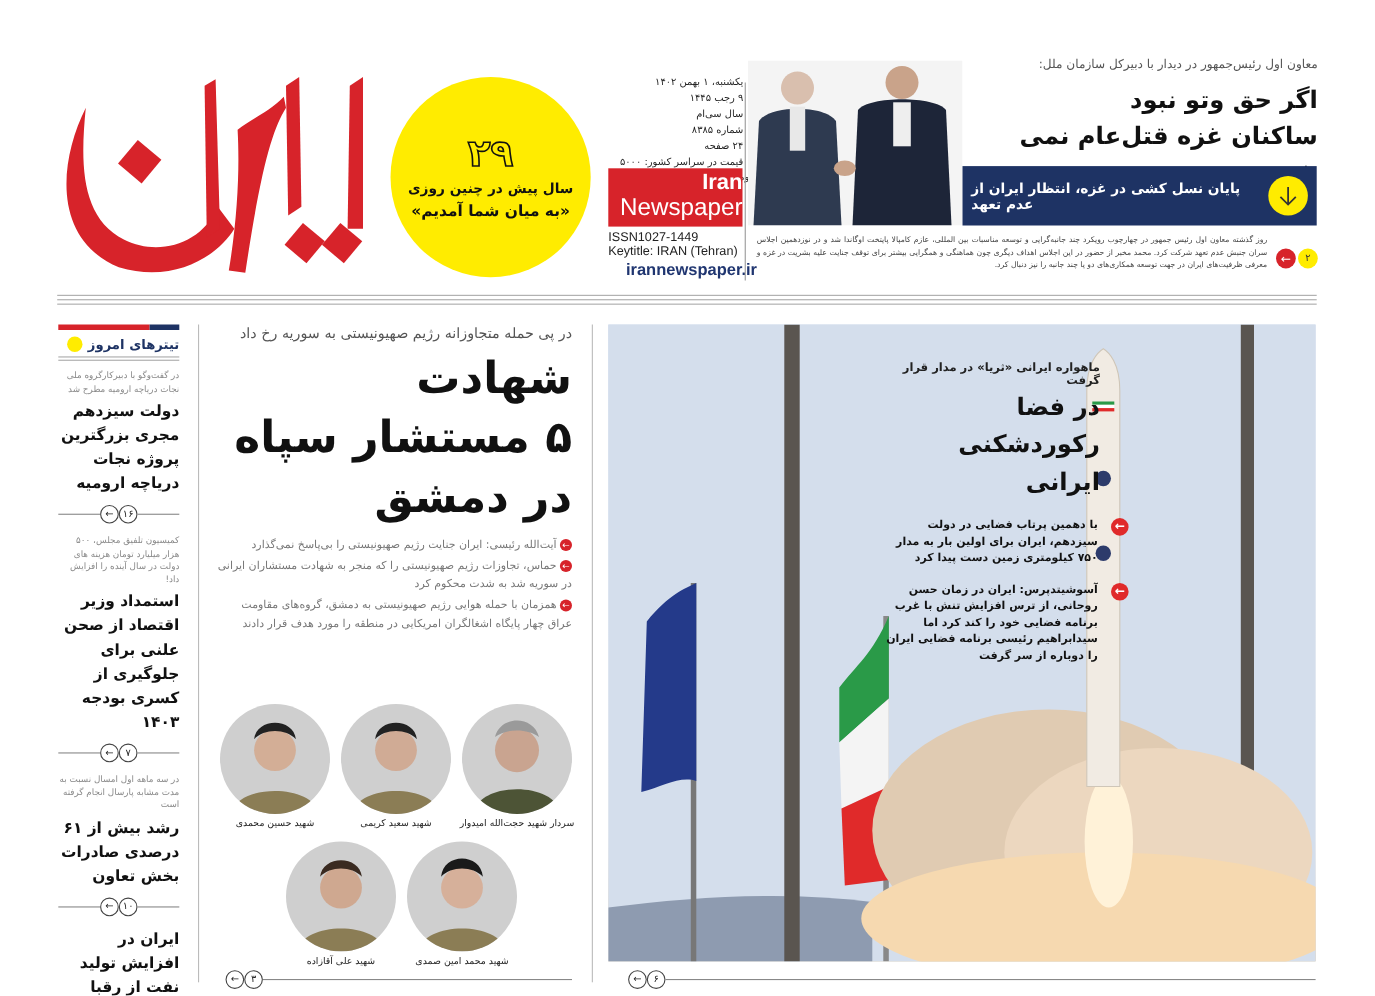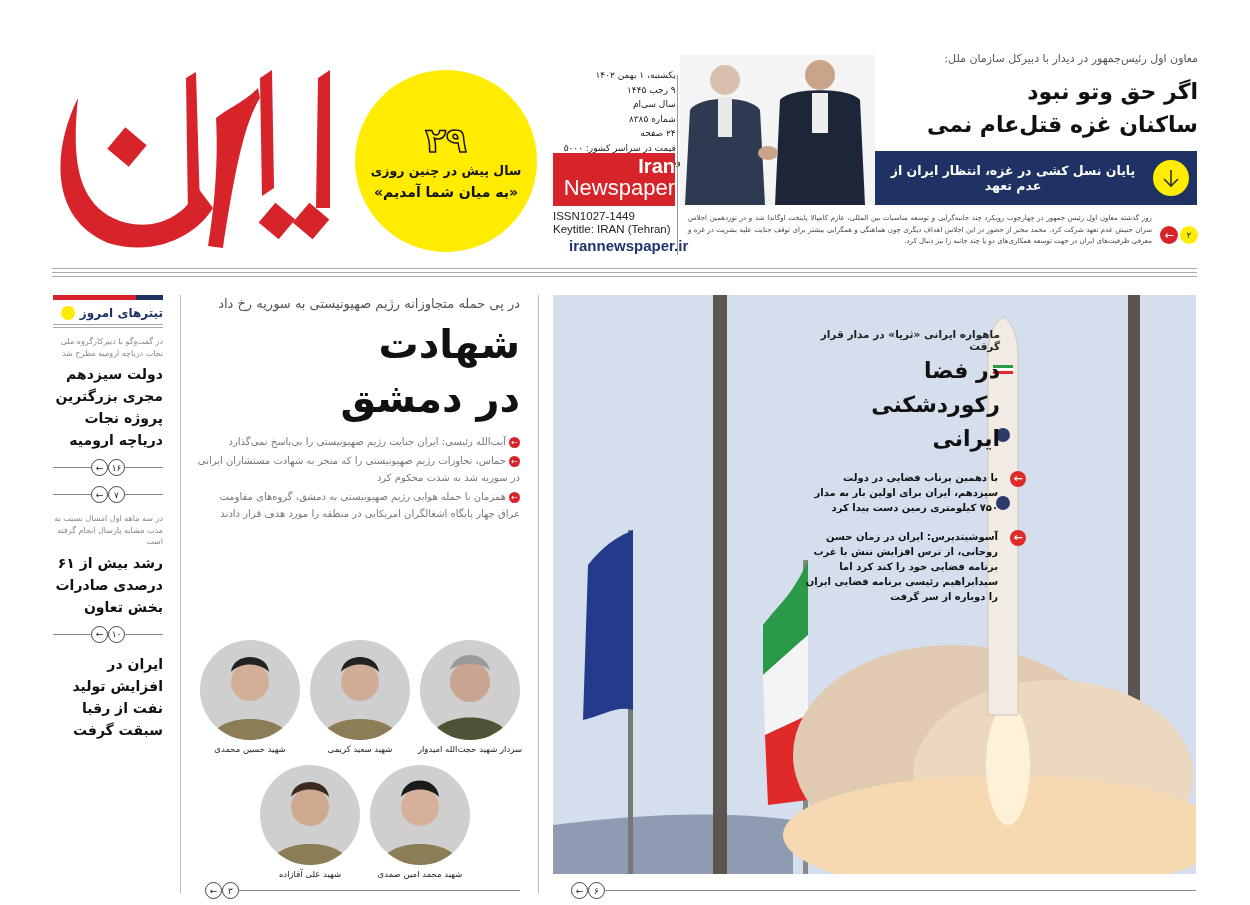--- a/index.html
+++ b/index.html
@@ -24,21 +24,21 @@
   .brand-box .b1 { font-size: 20px; font-weight: bold; line-height: 20px; }
   .brand-box .b2 { font-size: 22px; line-height: 24px; }
   .issn { left: 553px; top: 210px; direction: ltr; text-align: left; font-family: "Liberation Sans", sans-serif; font-size: 11.5px; line-height: 13px; color: #222; }
   .site { left: 553px; top: 237px; direction: ltr; font-family: "Liberation Sans", sans-serif; font-size: 15px; font-weight: bold; color: #1f3570; margin-left: 16px; }
   .vline { left: 677px; top: 75px; width: 1px; height: 180px; background: #999; }
 
   .top-photo { left: 680px; top: 55px; width: 195px; height: 150px; overflow: hidden; }
   .top-kicker { right: 52px; top: 52px; font-size: 11px; color: #555; }
   .top-title { right: 52px; top: 75px; width: 330px; text-align: right; font-size: 22px; font-weight: bold; line-height: 33px; }
   .blue-bar { left: 875px; top: 151px; width: 322px; height: 54px; background: #1e3364; display: flex; align-items: center; padding: 0 8px; }
-  .blue-bar .txt { color: #fff; font-size: 12.5px; font-weight: bold; flex: 1; text-align: center; padding-right: 10px; }
+  .blue-bar .txt { color: #fff; font-size: 12.5px; font-weight: bold; flex: 1; text-align: left; padding-right: 10px; }
   .yellow-circ { width: 36px; height: 36px; border-radius: 50%; background: #ffec00; display: flex; align-items: center; justify-content: center; }
   .top-body { right: 52px; top: 213px; width: 510px; font-size: 7px; line-height: 11.5px; color: #444; text-align: justify; padding-right: 46px; }
   .page-marks { right: 52px; top: 226px; display: flex; gap: 2px; }
   .pm-red { width: 18px; height: 18px; border-radius: 50%; background: #d7232a; color: #fff; font-size: 11px; display: flex; align-items: center; justify-content: center; }
   .pm-yel { width: 18px; height: 18px; border-radius: 50%; background: #ffec00; color: #333; font-size: 9px; display: flex; align-items: center; justify-content: center; }
 
   .rule { left: 52px; width: 1145px; height: 1px; background: #aaa; }
 
   
   .sidebar { left: 53px; top: 295px; width: 110px; }
@@ -173,20 +173,22 @@
     <div class="h">دولت سیزدهم مجری بزرگترین پروژه نجات دریاچه ارومیه</div>
   </div>
   <div class="pg-row">
     <div class="ln"></div>
       <div class="pg-c">←</div>
       <div class="pg-c">۱۶</div>
       <div class="ln"></div>
   </div>
 
   <div class="sb-item">
+    <div class="k">کمیسیون تلفیق مجلس، ۵۰۰ هزار میلیارد تومان هزینه های دولت در سال آینده را افزایش داد!</div>
+    <div class="h">استمداد وزیر اقتصاد از صحن علنی برای جلوگیری از کسری بودجه ۱۴۰۳</div>
   </div>
   <div class="pg-row">
     <div class="ln"></div>
       <div class="pg-c">←</div>
       <div class="pg-c">۷</div>
       <div class="ln"></div>
   </div>
 
   <div class="sb-item">
     <div class="k">در سه ماهه اول امسال نسبت به مدت مشابه پارسال انجام گرفته است</div>
@@ -205,20 +207,21 @@
 
 </div>
 
 <div class="abs col-divider"></div>
 <div class="abs col-divider2"></div>
 
 <div class="abs mid">
   <div class="k">در پی حمله متجاوزانه رژیم صهیونیستی به سوریه رخ داد</div>
   <div class="hl">
     <div>شهادت</div>
+    <div>۵ مستشار سپاه</div>
     <div>در دمشق</div>
   </div>
   <div class="mid-bullets">
     <div class="bul"><span class="ar">←</span><span>آیت‌الله رئیسی: ایران جنایت رژیم صهیونیستی را بی‌پاسخ نمی‌گذارد</span></div>
     <div class="bul"><span class="ar">←</span><span>حماس، تجاوزات رژیم صهیونیستی را که منجر به شهادت مستشاران ایرانی در سوریه شد به شدت محکوم کرد</span></div>
     <div class="bul"><span class="ar">←</span><span>همزمان با حمله هوایی رژیم صهیونیستی به دمشق، گروه‌های مقاومت عراق چهار پایگاه اشغالگران امریکایی در منطقه را مورد هدف قرار دادند</span></div>
   </div>
 </div>
 
 <div class="abs martyrs" style="height:240px;">

